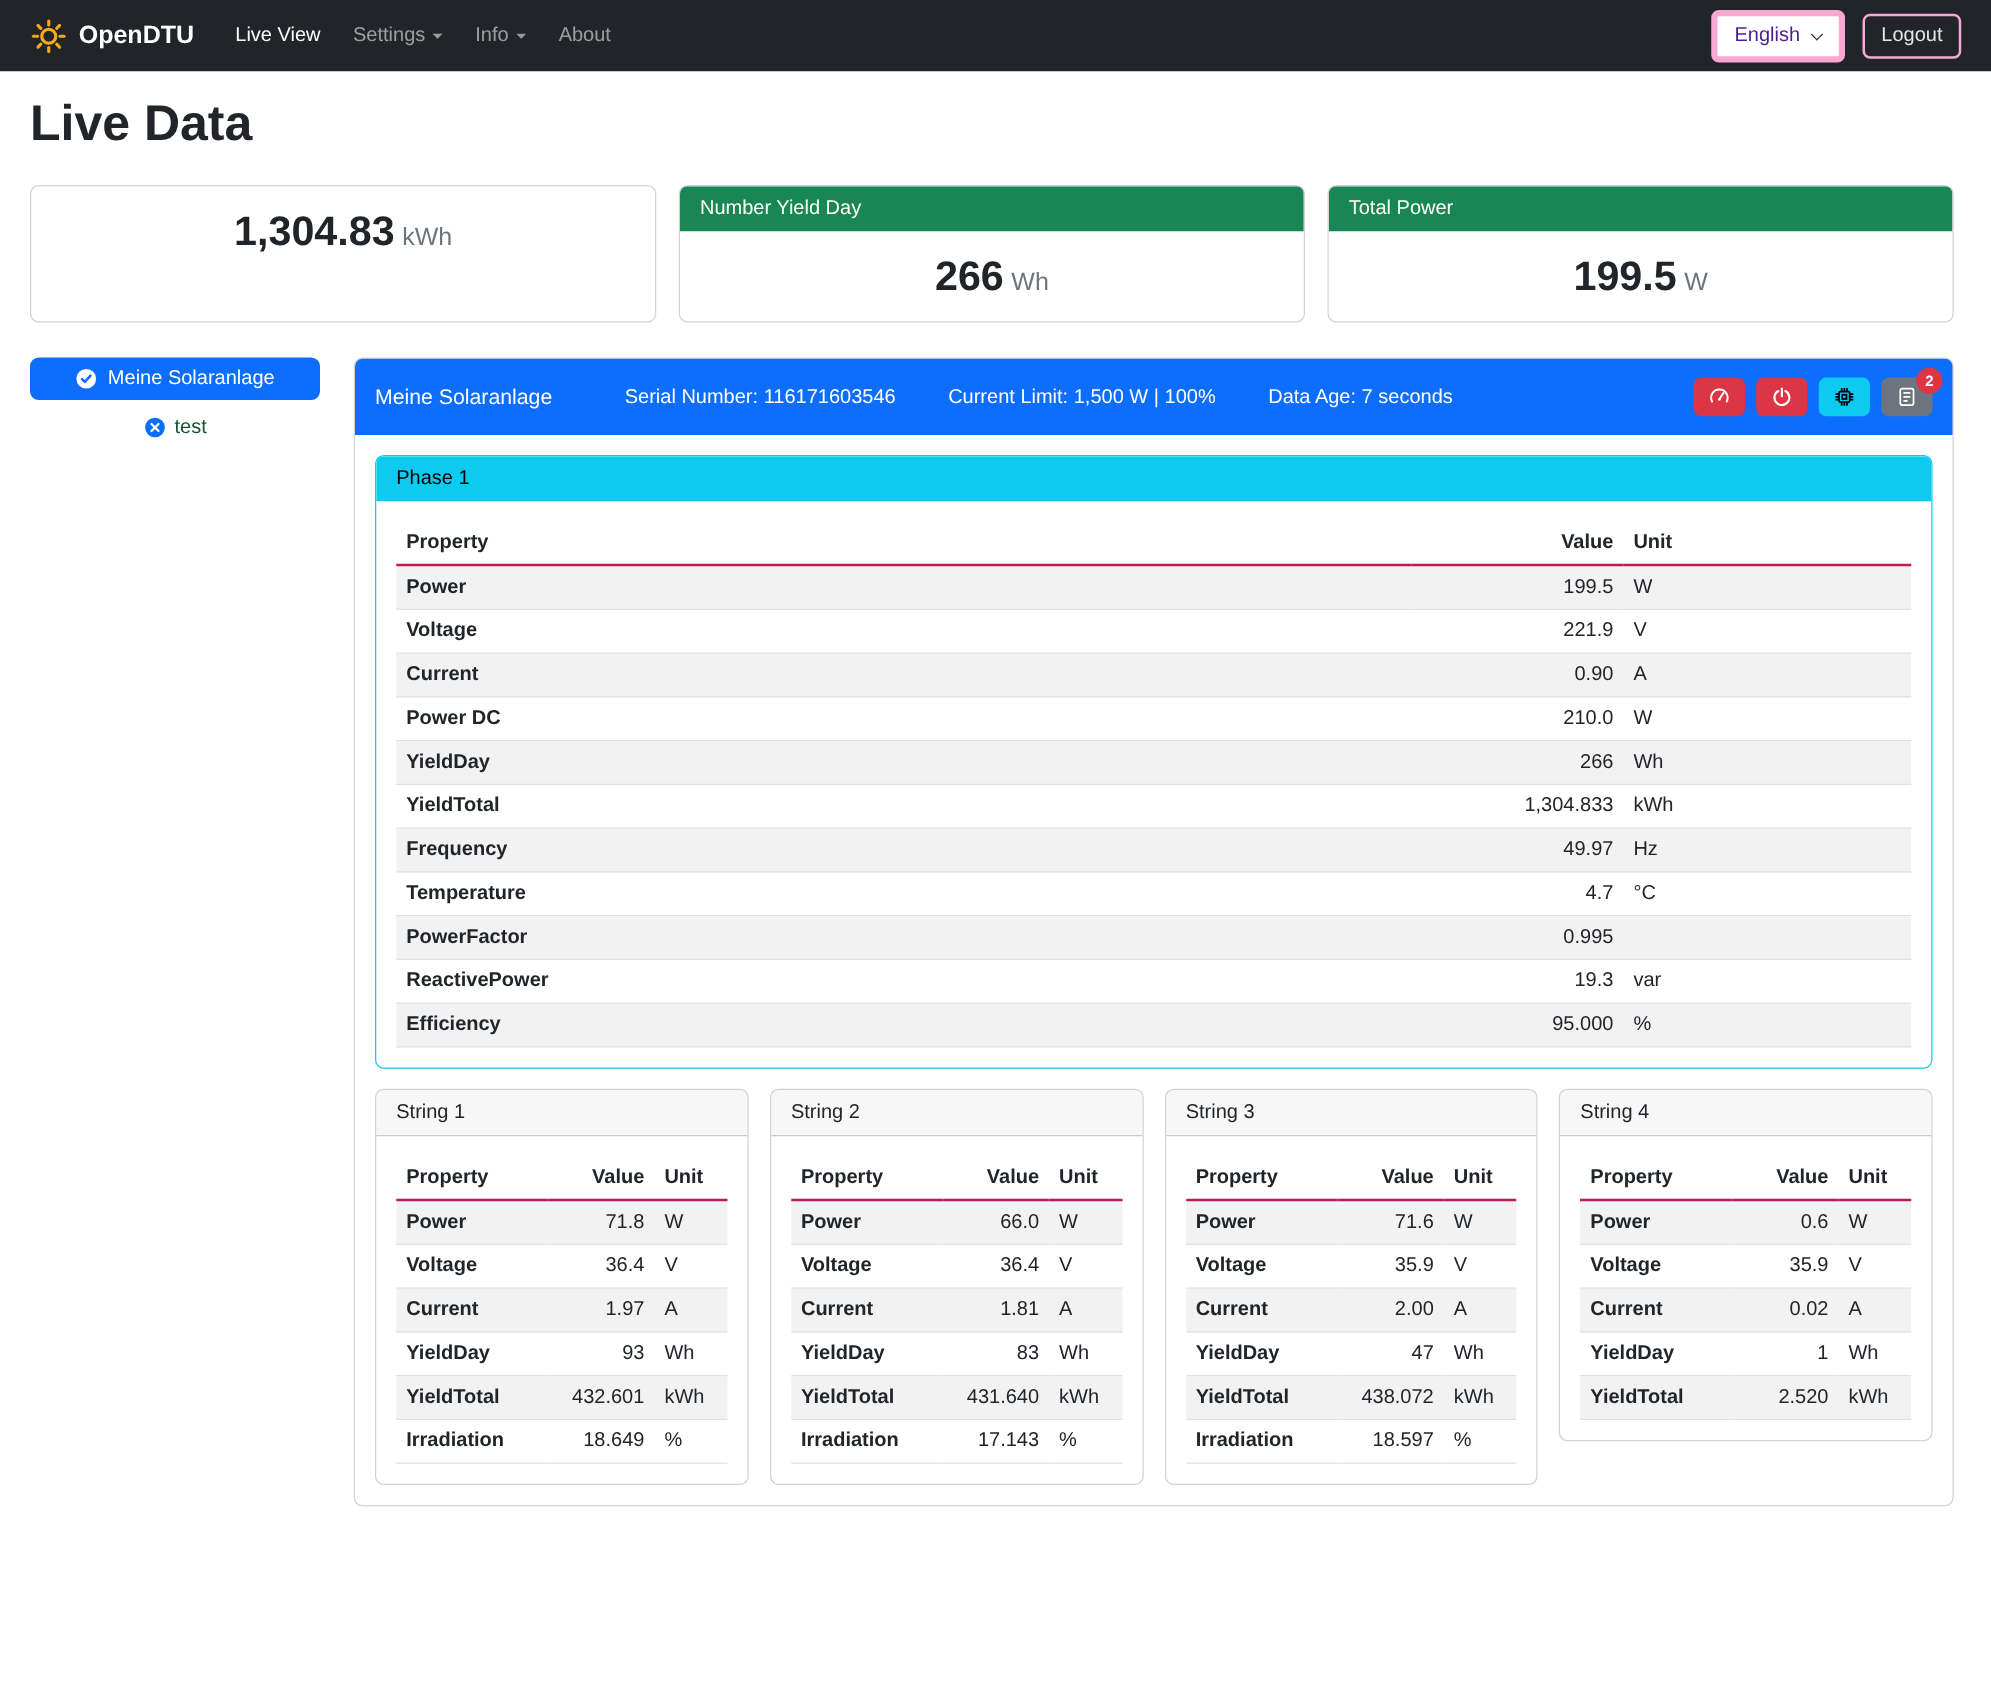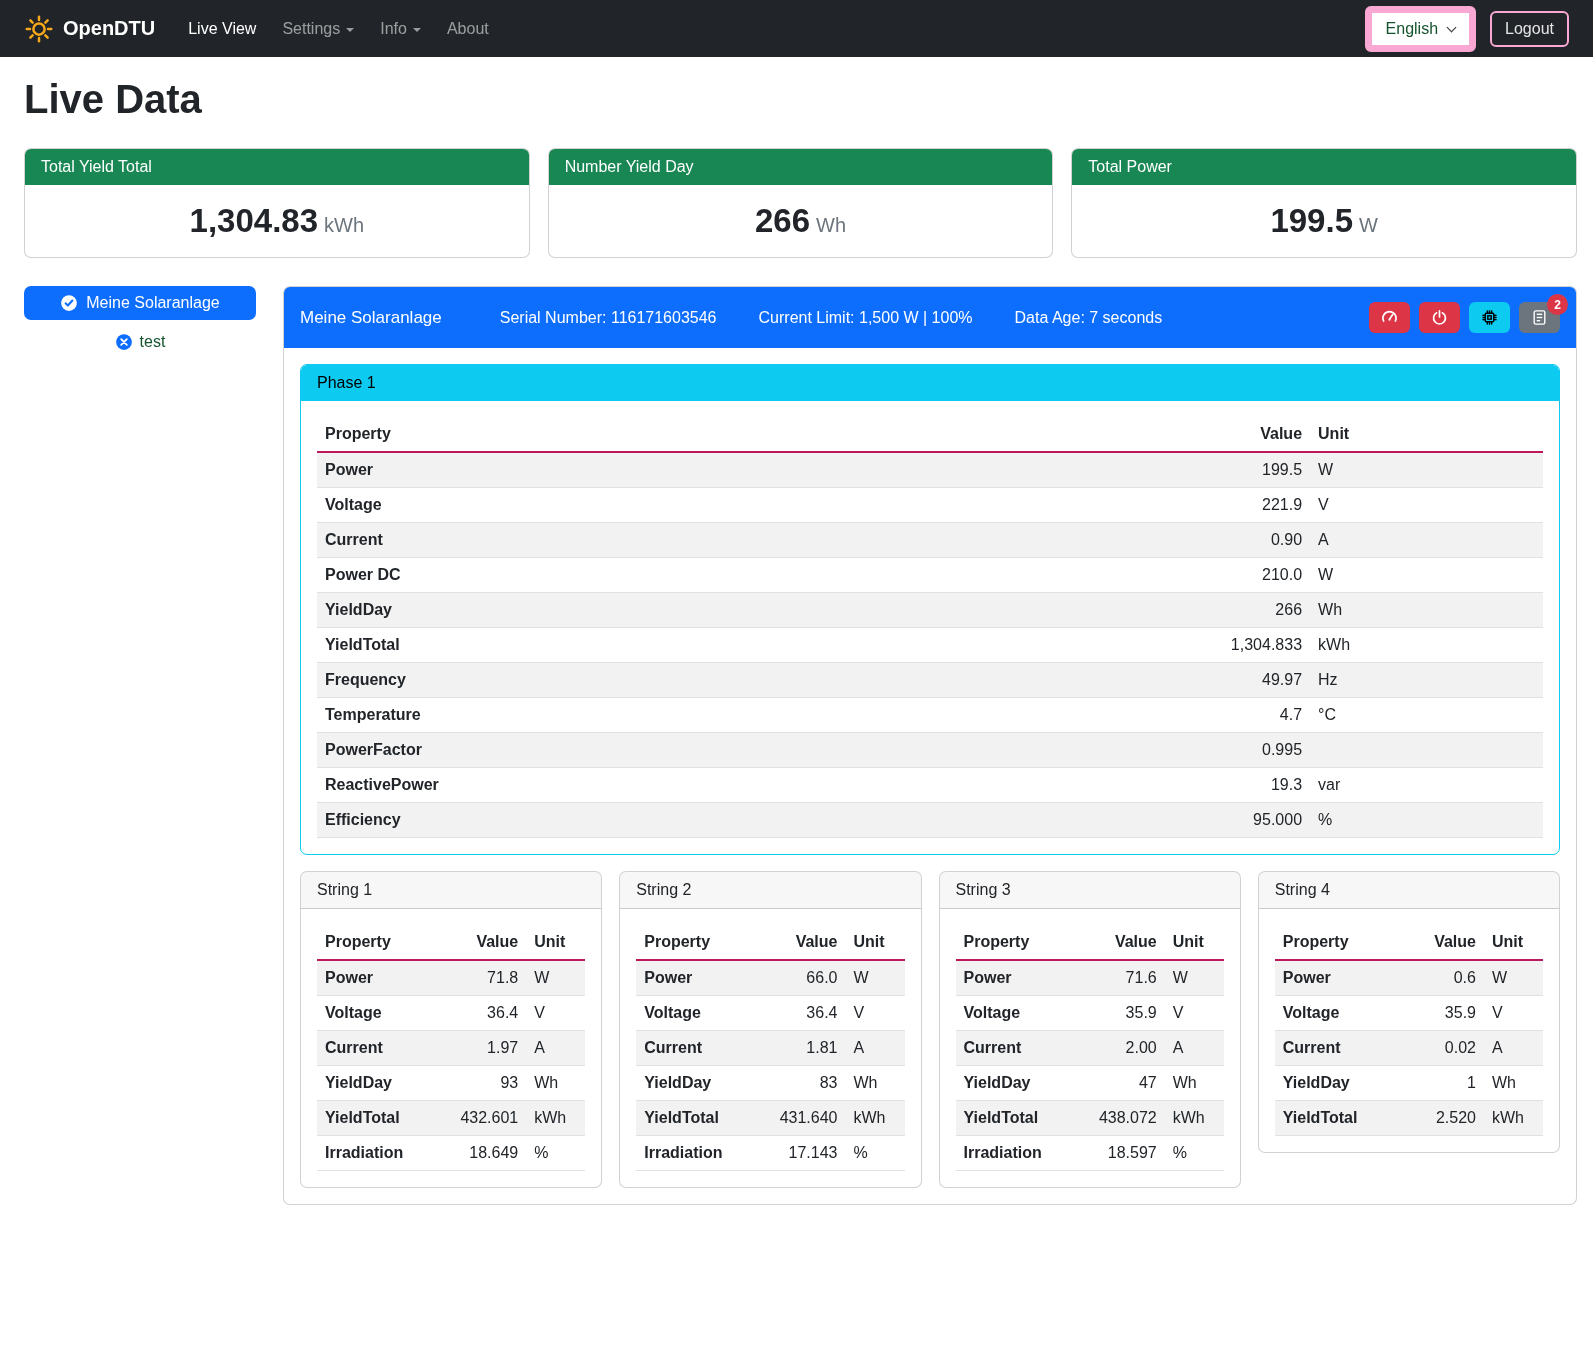--- a/index.html
+++ b/index.html
@@ -11,30 +11,30 @@
     padding: 10px 24px; justify-content: space-between; }
   .nav-left { display: flex; align-items: center; }
   .brand { display: flex; align-items: center; gap: 9px; color: #fff; font-size: 20px;
     font-weight: 700; text-decoration: none; margin-right: 20px; cursor: pointer; }
   .nav-link { color: rgba(255,255,255,.55); padding: 8px 13px; text-decoration: none;
     cursor: pointer; white-space: nowrap; }
   .nav-link.active { color: #fff; }
   .caret { display: inline-block; margin-left: 6px; vertical-align: 2px;
     border-top: 4px solid; border-right: 4px solid transparent; border-left: 4px solid transparent; }
   .nav-right { display: flex; align-items: center; gap: 14px; }
-  .lang-select { background: #fff; color: #14532d; border: 7px solid #f9a8d4; border-radius: 6px;
+  .lang-select { background: #fff; color: #4c1d95; border: 5px solid #f9a8d4; border-radius: 6px;
     padding: 7px 14px; display: flex; align-items: center; gap: 10px; cursor: pointer; }
   .chev { width: 7px; height: 7px; border-right: 1.6px solid #333; border-bottom: 1.6px solid #333;
     transform: rotate(45deg); display: inline-block; margin-bottom: 3px; }
   .logout-btn { background: transparent; border: 2px solid #f9a8d4; color: #e5e5e5;
     border-radius: 6px; padding: 7px 13px; font-size: 16px; cursor: pointer;
     font-family: inherit; }
 
   
-  .content { padding: 14px 16px 24px 24px; }
+  .content { padding: 14px 30px 24px 24px; }
   h1.page-title { font-size: 40px; font-weight: 700; margin: 6px 0 26px 0; }
 
   
   .summary-grid { display: grid; grid-template-columns: repeat(3, 1fr); gap: 18px; margin-bottom: 28px; }
   .card { border: 1px solid rgba(0,0,0,.175); border-radius: 7px; overflow: hidden; background: #fff; }
   .card-header-green { background: #198754; color: #fff; padding: 9px 16px; }
   .summary-body { padding: 17px 16px; text-align: center; }
   .summary-value { font-size: 33px; font-weight: 700; }
   .summary-unit { font-size: 20px; color: #6c757d; margin-left: 6px; }
 
@@ -119,21 +119,20 @@
     </div>
     <button class="logout-btn">Logout</button>
   </div>
 </nav>
 
 <div class="content">
   <h1 class="page-title">Live Data</h1>
 
   <div class="summary-grid">
     <div class="card">
-      <div class="card-header-green">Total Yield Total</div>
       <div class="summary-body">
         <span class="summary-value">1,304.83</span><span class="summary-unit">kWh</span>
       </div>
     </div>
     <div class="card">
       <div class="card-header-green">Number Yield Day</div>
       <div class="summary-body">
         <span class="summary-value">266</span><span class="summary-unit">Wh</span>
       </div>
     </div>

